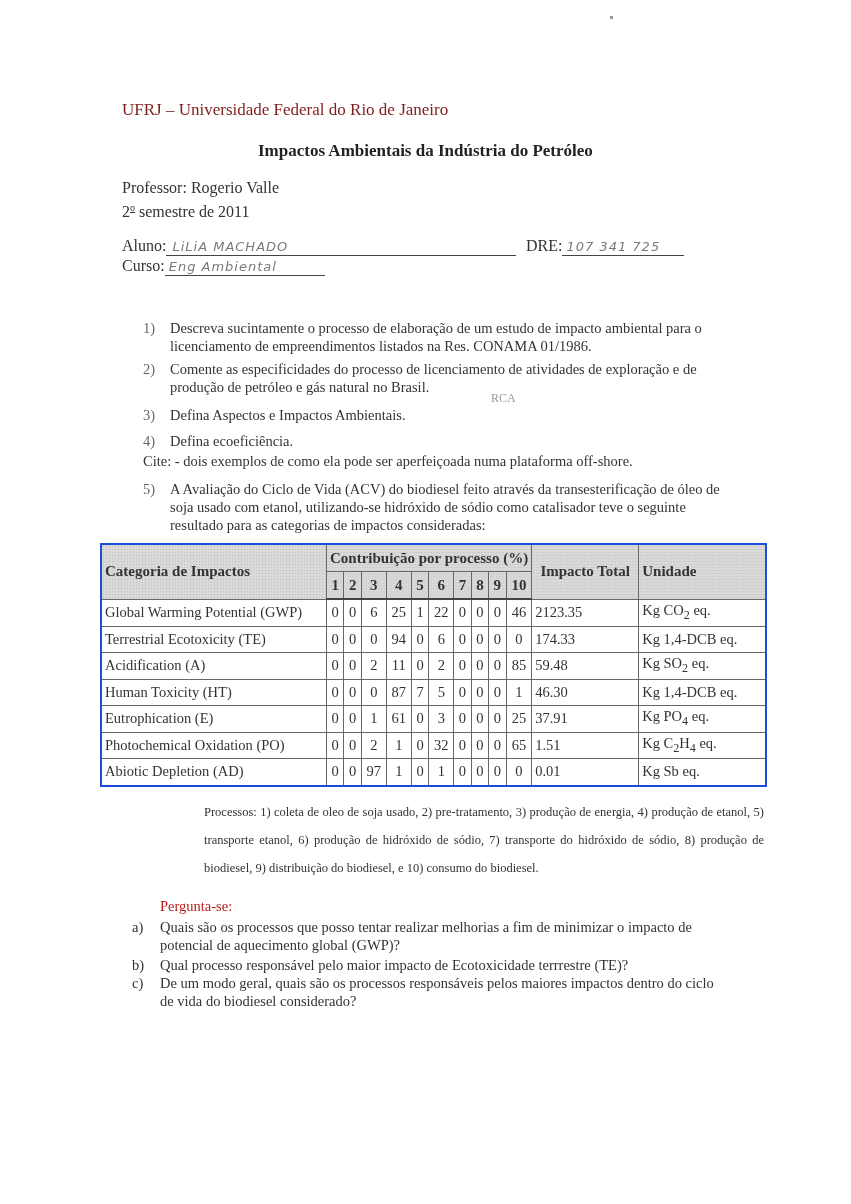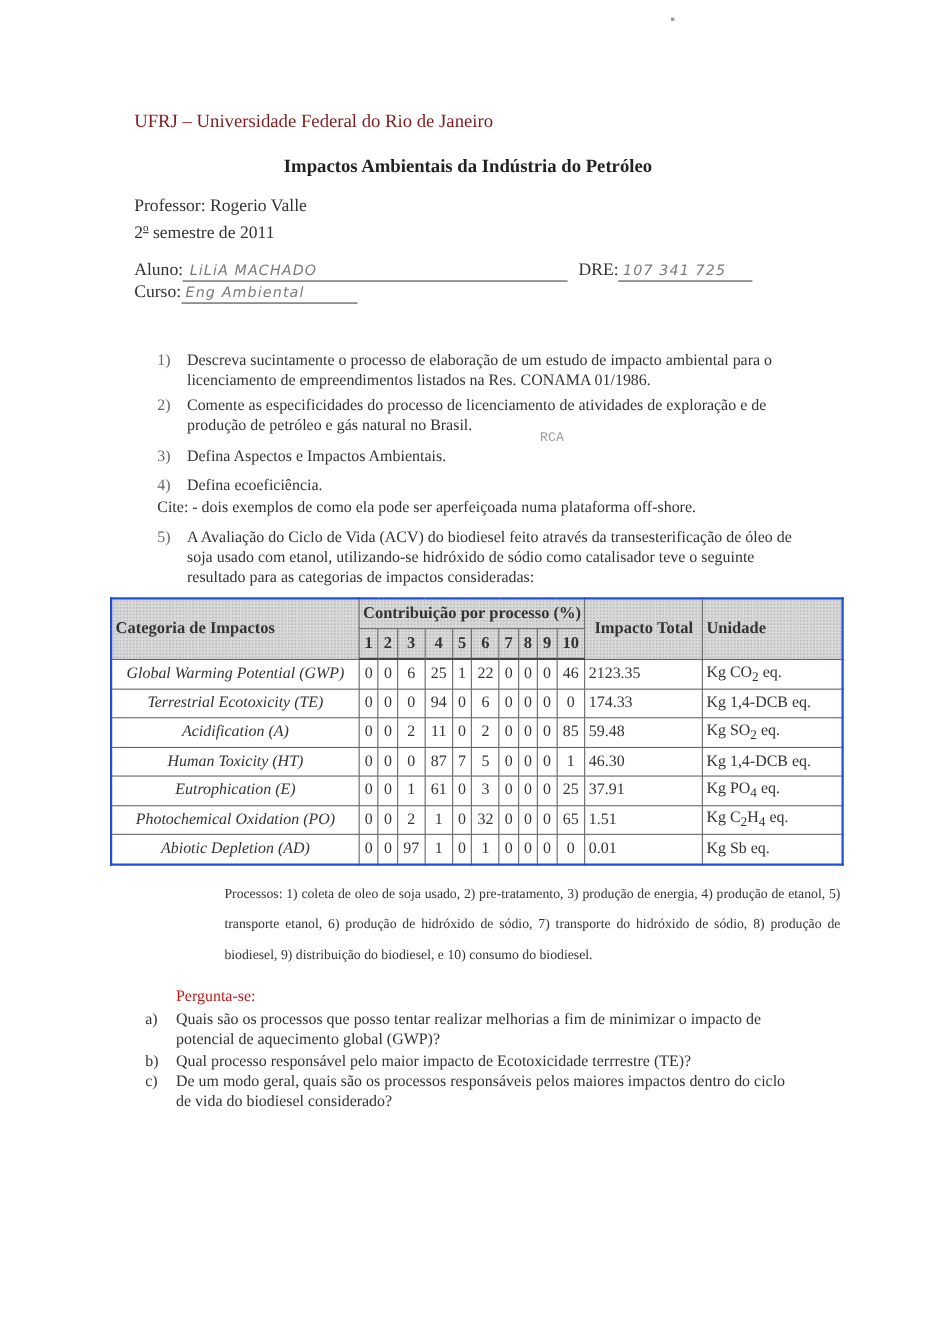--- a/index.html
+++ b/index.html
@@ -11,37 +11,37 @@
   .header-univ { left: 122px; top: 100px; font-size: 17px; font-weight: normal; color: #7f1d1d; }
   .header-course { left: 258px; top: 141px; font-size: 17px; font-weight: bold; color: #222; }
   .prof { left: 122px; top: 178px; font-size: 16px; line-height: 20px; color: #333; }
   .prof sup { font-size: 10px; text-decoration: underline; }
   .field-row { font-size: 16px; color: #333; }
   .hand { font-family: "DejaVu Sans", sans-serif; font-size: 13px; color: #7a7a7a; letter-spacing: 1px; font-style: italic; }
   .underline { display: inline-block; border-bottom: 1px solid #444; }
   .q { font-size: 14.5px; line-height: 18px; color: #333; }
   .qnum { position: absolute; left: 143px; font-size: 14.5px; color: #666; }
   .qtext { position: absolute; left: 170px; width: 560px; }
-  .rca { font-family: Liberation Mono, monospace; font-size: 12px; color: #9a9a9a; }
+  .rca { font-family: Liberation Serif, serif; font-size: 12px; color: #9a9a9a; }
 
   table.lca {
     position: absolute; left: 100px; top: 543px; border-collapse: collapse;
     font-size: 14.5px; color: #333;
     border: 2px solid #1d4ed8;
   }
   table.lca td, table.lca th { border: 1px solid #666; padding: 0 3px; height: 25.5px; }
   table.lca th {
     background-color: #d9d9d9;
     background-image: radial-gradient(#bdbdbd 0.7px, transparent 0.8px);
     background-size: 3px 3px;
     font-weight: bold; color: #333; font-size: 15px;
   }
   table.lca thead tr:last-child th { border-bottom: 2px solid #444; }
   table.lca th.cat { text-align: left; width: 218px; }
-  table.lca td.cat { text-align: center; white-space: nowrap; font-style: italic; }
+  table.lca td.cat { text-align: left; white-space: nowrap; }
   table.lca td.num { text-align: center; }
   table.lca td.tot { text-align: left; width: 100px; }
   table.lca td.unit { text-align: left; width: 120px; }
   table.lca th.contrib { text-align: center; height: 26px; }
   table.lca th.pn { text-align: center; height: 26px; min-width: 8px; }
 
   .legend { left: 160px; top: 798px; width: 560px; font-size: 12.5px; line-height: 28px; color: #333; text-align: justify; margin-left: 44px; }
   .perg { left: 160px; top: 898px; font-size: 14.5px; color: #b91c1c; }
   .sub-q { font-size: 14.5px; line-height: 18px; color: #333; }
   .sub-letter { position: absolute; left: 132px; }

